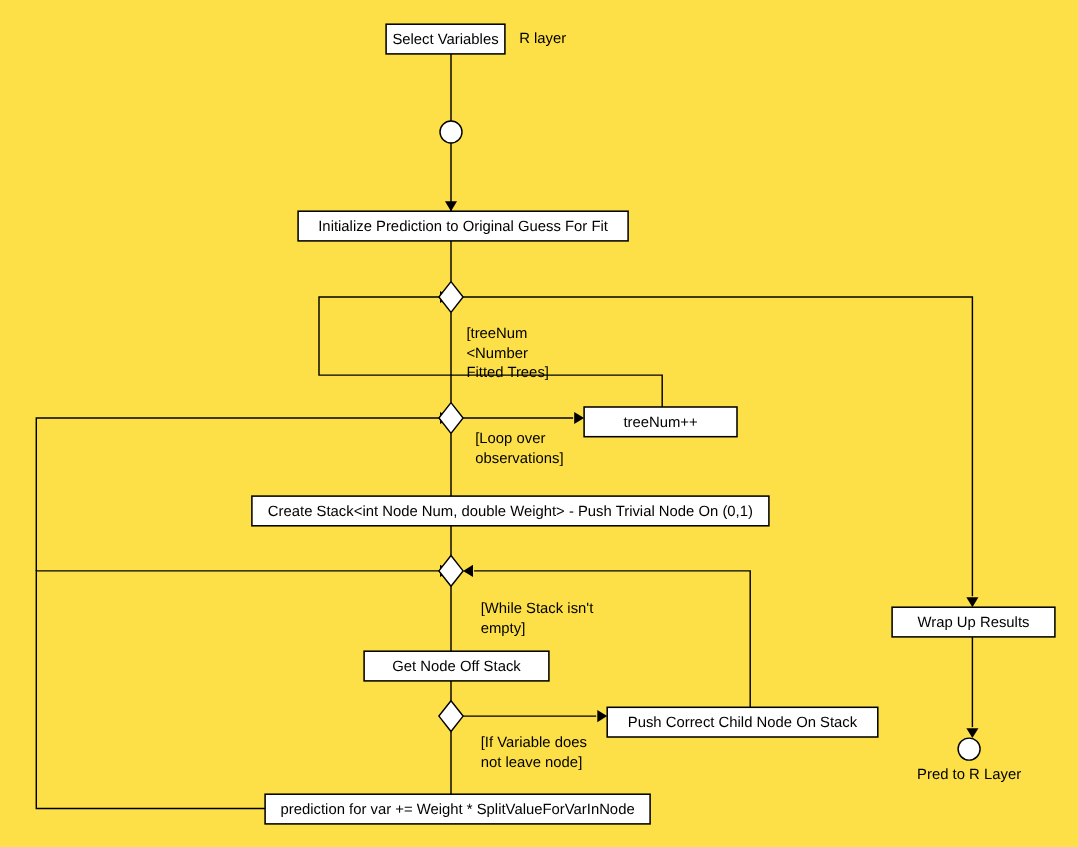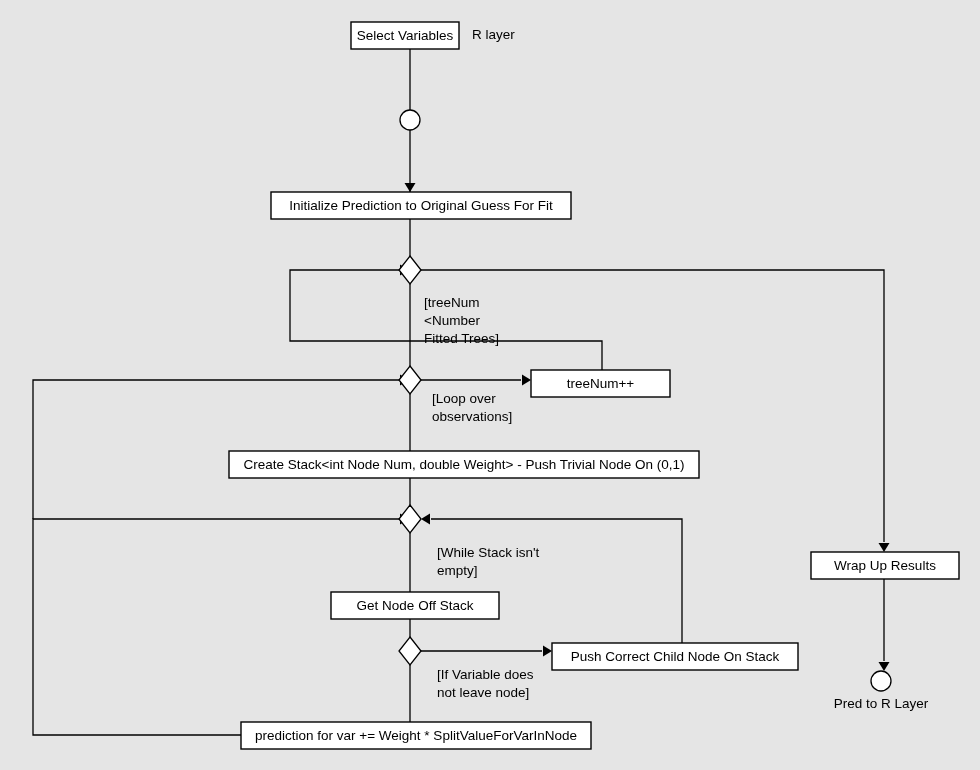--- a/index.html
+++ b/index.html
@@ -11,21 +11,21 @@
   body {
     width: 980px;
     height: 770px;
     font-family: "Liberation Sans", sans-serif;
     overflow: hidden;
   }
   #diagram-root {
     position: relative;
     width: 980px;
     height: 770px;
-    background: #e5e5e5;
+    background: #fde047;
     text-align: right;
   }
   svg#activity-diagram {
     display: block;
     width: 980px;
     height: 770px;
   }
   .node-box {
     fill: #ffffff;
     stroke: #000000;

